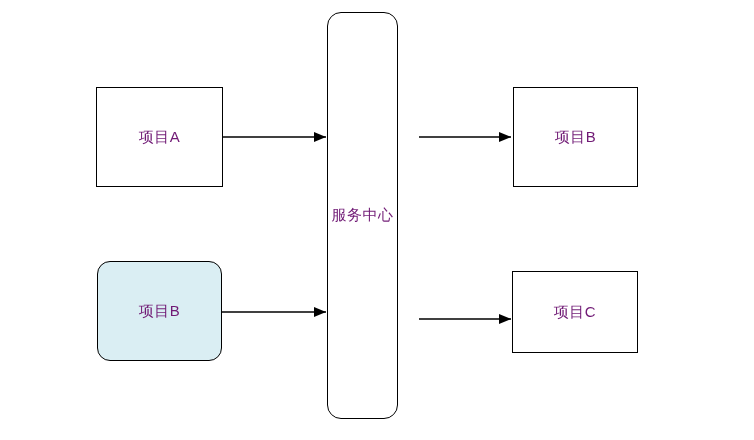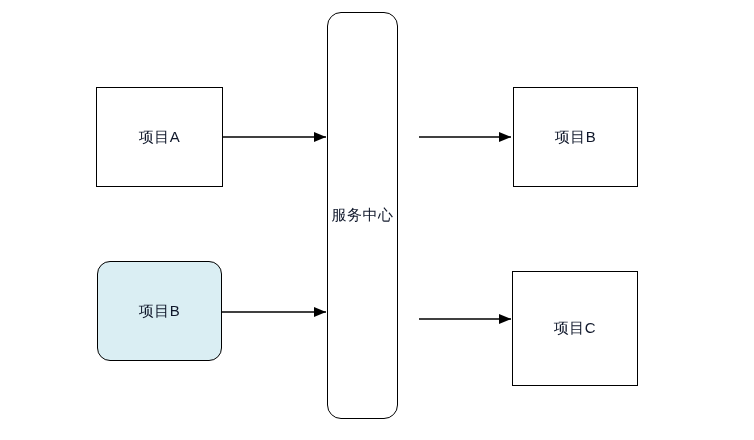--- a/index.html
+++ b/index.html
@@ -17,40 +17,40 @@
   }
   .node {
     position: absolute;
     box-sizing: border-box;
     border: 1.5px solid #000000;
     background: #ffffff;
     display: flex;
     align-items: center;
     justify-content: center;
     font-size: 15px;
-    color: #0f172a;
+    color: #701a75;
     letter-spacing: 0.5px;
   }
   .node-left-top {
     left: 96px;  top: 87px;  width: 127px; height: 100px;
   }
   .node-left-bottom {
     left: 97px;  top: 261px; width: 125px; height: 100px;
     background: #daeef3;
     border-radius: 13px;
   }
   .node-center {
     left: 327px; top: 12px;  width: 71px;  height: 407px;
     border-radius: 14px;
   }
   .node-right-top {
     left: 513px; top: 87px;  width: 125px; height: 100px;
   }
   .node-right-bottom {
-    left: 512px; top: 271px; width: 126px; height: 115px;
+    left: 512px; top: 271px; width: 126px; height: 82px;
   }
   .edges-layer {
     position: absolute;
     left: 0; top: 0;
     width: 754px;
     height: 440px;
     pointer-events: none;
   }
 </style>
 </head>

